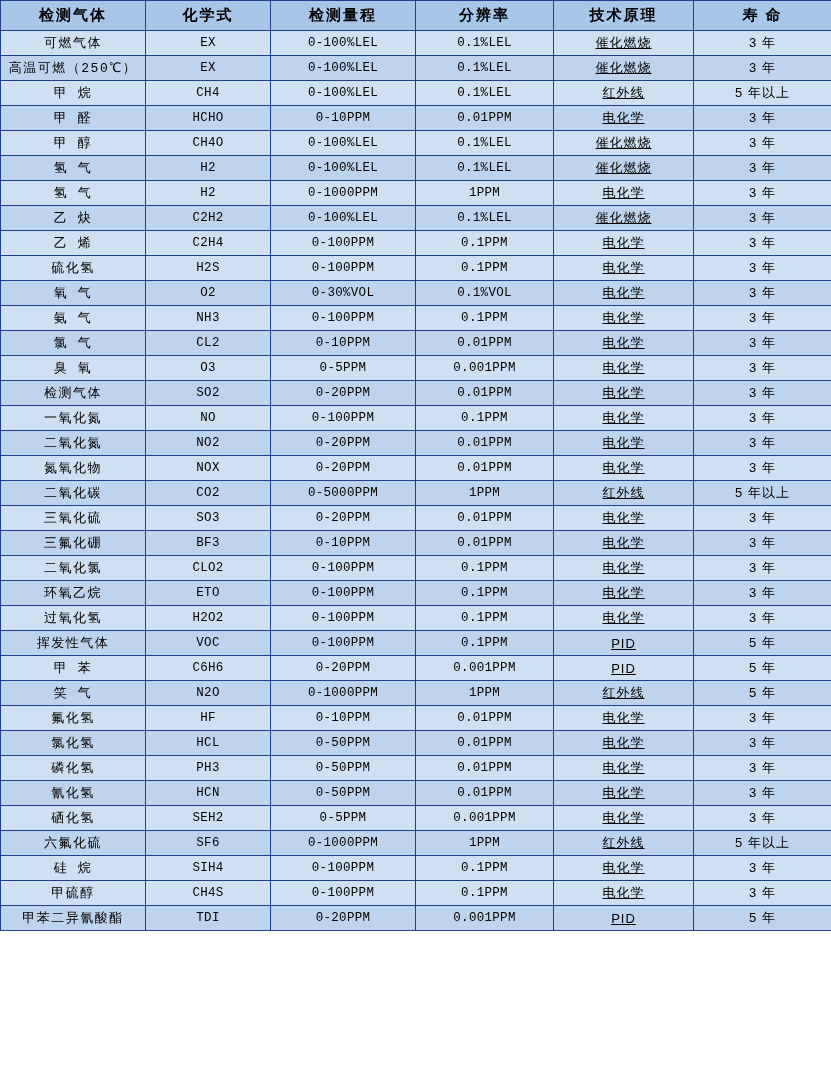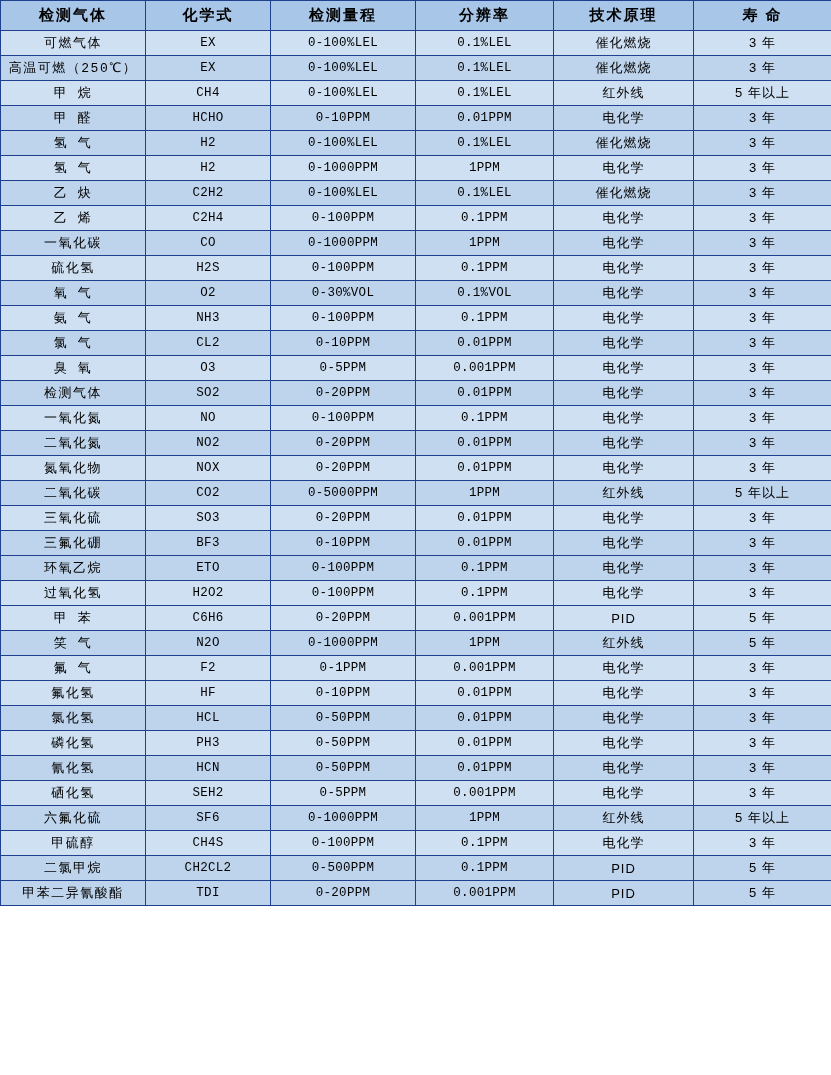--- a/index.html
+++ b/index.html
@@ -53,20 +53,21 @@
   }
   #gas-table tbody td.formula,
   #gas-table tbody td.range,
   #gas-table tbody td.resolution {
     font-family: "Liberation Mono", "DejaVu Sans Mono", monospace;
     font-size: 12.5px;
     letter-spacing: 0.3px;
   }
   #gas-table tbody td.principle {
     letter-spacing: 1px;
+    text-decoration: underline;
   }
   #gas-table tbody td.life {
     letter-spacing: 1px;
   }
 </style>
 </head>
 <body>
 
 <table id="gas-table">
   <colgroup>
@@ -113,20 +114,28 @@
         <td class="life">5 年以上</td>
       </tr>
       <tr class="even">
         <td class="name">甲 醛</td>
         <td class="formula">HCHO</td>
         <td class="range">0-10PPM</td>
         <td class="resolution">0.01PPM</td>
         <td class="principle">电化学</td>
         <td class="life">3 年</td>
       </tr>
+      <tr class="odd">
+        <td class="name">甲 醇</td>
+        <td class="formula">CH4O</td>
+        <td class="range">0-100%LEL</td>
+        <td class="resolution">0.1%LEL</td>
+        <td class="principle">催化燃烧</td>
+        <td class="life">3 年</td>
+      </tr>
       <tr class="even">
         <td class="name">氢 气</td>
         <td class="formula">H2</td>
         <td class="range">0-100%LEL</td>
         <td class="resolution">0.1%LEL</td>
         <td class="principle">催化燃烧</td>
         <td class="life">3 年</td>
       </tr>
       <tr class="odd">
         <td class="name">氢 气</td>
@@ -142,28 +151,20 @@
         <td class="range">0-100%LEL</td>
         <td class="resolution">0.1%LEL</td>
         <td class="principle">催化燃烧</td>
         <td class="life">3 年</td>
       </tr>
       <tr class="odd">
         <td class="name">乙 烯</td>
         <td class="formula">C2H4</td>
         <td class="range">0-100PPM</td>
         <td class="resolution">0.1PPM</td>
-        <td class="principle">电化学</td>
-        <td class="life">3 年</td>
-      </tr>
-      <tr class="even">
-        <td class="name">一氧化碳</td>
-        <td class="formula">CO</td>
-        <td class="range">0-1000PPM</td>
-        <td class="resolution">1PPM</td>
         <td class="principle">电化学</td>
         <td class="life">3 年</td>
       </tr>
       <tr class="odd">
         <td class="name">硫化氢</td>
         <td class="formula">H2S</td>
         <td class="range">0-100PPM</td>
         <td class="resolution">0.1PPM</td>
         <td class="principle">电化学</td>
         <td class="life">3 年</td>
@@ -249,61 +250,69 @@
         <td class="life">3 年</td>
       </tr>
       <tr class="even">
         <td class="name">三氟化硼</td>
         <td class="formula">BF3</td>
         <td class="range">0-10PPM</td>
         <td class="resolution">0.01PPM</td>
         <td class="principle">电化学</td>
         <td class="life">3 年</td>
       </tr>
+      <tr class="odd">
+        <td class="name">二氧化氯</td>
+        <td class="formula">CLO2</td>
+        <td class="range">0-100PPM</td>
+        <td class="resolution">0.1PPM</td>
+        <td class="principle">电化学</td>
+        <td class="life">3 年</td>
+      </tr>
       <tr class="even">
         <td class="name">环氧乙烷</td>
         <td class="formula">ETO</td>
         <td class="range">0-100PPM</td>
         <td class="resolution">0.1PPM</td>
         <td class="principle">电化学</td>
         <td class="life">3 年</td>
       </tr>
       <tr class="odd">
         <td class="name">过氧化氢</td>
         <td class="formula">H2O2</td>
         <td class="range">0-100PPM</td>
         <td class="resolution">0.1PPM</td>
         <td class="principle">电化学</td>
         <td class="life">3 年</td>
+      </tr>
+      <tr class="even">
+        <td class="name">挥发性气体</td>
+        <td class="formula">VOC</td>
+        <td class="range">0-100PPM</td>
+        <td class="resolution">0.1PPM</td>
+        <td class="principle">PID</td>
+        <td class="life">5 年</td>
       </tr>
       <tr class="odd">
         <td class="name">甲 苯</td>
         <td class="formula">C6H6</td>
         <td class="range">0-20PPM</td>
         <td class="resolution">0.001PPM</td>
         <td class="principle">PID</td>
         <td class="life">5 年</td>
       </tr>
       <tr class="even">
         <td class="name">笑 气</td>
         <td class="formula">N2O</td>
         <td class="range">0-1000PPM</td>
         <td class="resolution">1PPM</td>
         <td class="principle">红外线</td>
         <td class="life">5 年</td>
       </tr>
       <tr class="odd">
-        <td class="name">氟 气</td>
-        <td class="formula">F2</td>
-        <td class="range">0-1PPM</td>
-        <td class="resolution">0.001PPM</td>
-        <td class="principle">电化学</td>
-        <td class="life">3 年</td>
-      </tr>
-      <tr class="odd">
         <td class="name">氟化氢</td>
         <td class="formula">HF</td>
         <td class="range">0-10PPM</td>
         <td class="resolution">0.01PPM</td>
         <td class="principle">电化学</td>
         <td class="life">3 年</td>
       </tr>
       <tr class="even">
         <td class="name">氯化氢</td>
         <td class="formula">HCL</td>
@@ -338,34 +347,34 @@
       </tr>
       <tr class="even">
         <td class="name">六氟化硫</td>
         <td class="formula">SF6</td>
         <td class="range">0-1000PPM</td>
         <td class="resolution">1PPM</td>
         <td class="principle">红外线</td>
         <td class="life">5 年以上</td>
       </tr>
       <tr class="odd">
+        <td class="name">硅 烷</td>
+        <td class="formula">SIH4</td>
+        <td class="range">0-100PPM</td>
+        <td class="resolution">0.1PPM</td>
+        <td class="principle">电化学</td>
+        <td class="life">3 年</td>
+      </tr>
+      <tr class="odd">
         <td class="name">甲硫醇</td>
         <td class="formula">CH4S</td>
         <td class="range">0-100PPM</td>
         <td class="resolution">0.1PPM</td>
         <td class="principle">电化学</td>
         <td class="life">3 年</td>
-      </tr>
-      <tr class="even">
-        <td class="name">二氯甲烷</td>
-        <td class="formula">CH2CL2</td>
-        <td class="range">0-500PPM</td>
-        <td class="resolution">0.1PPM</td>
-        <td class="principle">PID</td>
-        <td class="life">5 年</td>
       </tr>
       <tr class="even">
         <td class="name">甲苯二异氰酸酯</td>
         <td class="formula">TDI</td>
         <td class="range">0-20PPM</td>
         <td class="resolution">0.001PPM</td>
         <td class="principle">PID</td>
         <td class="life">5 年</td>
       </tr>
     </tbody>

